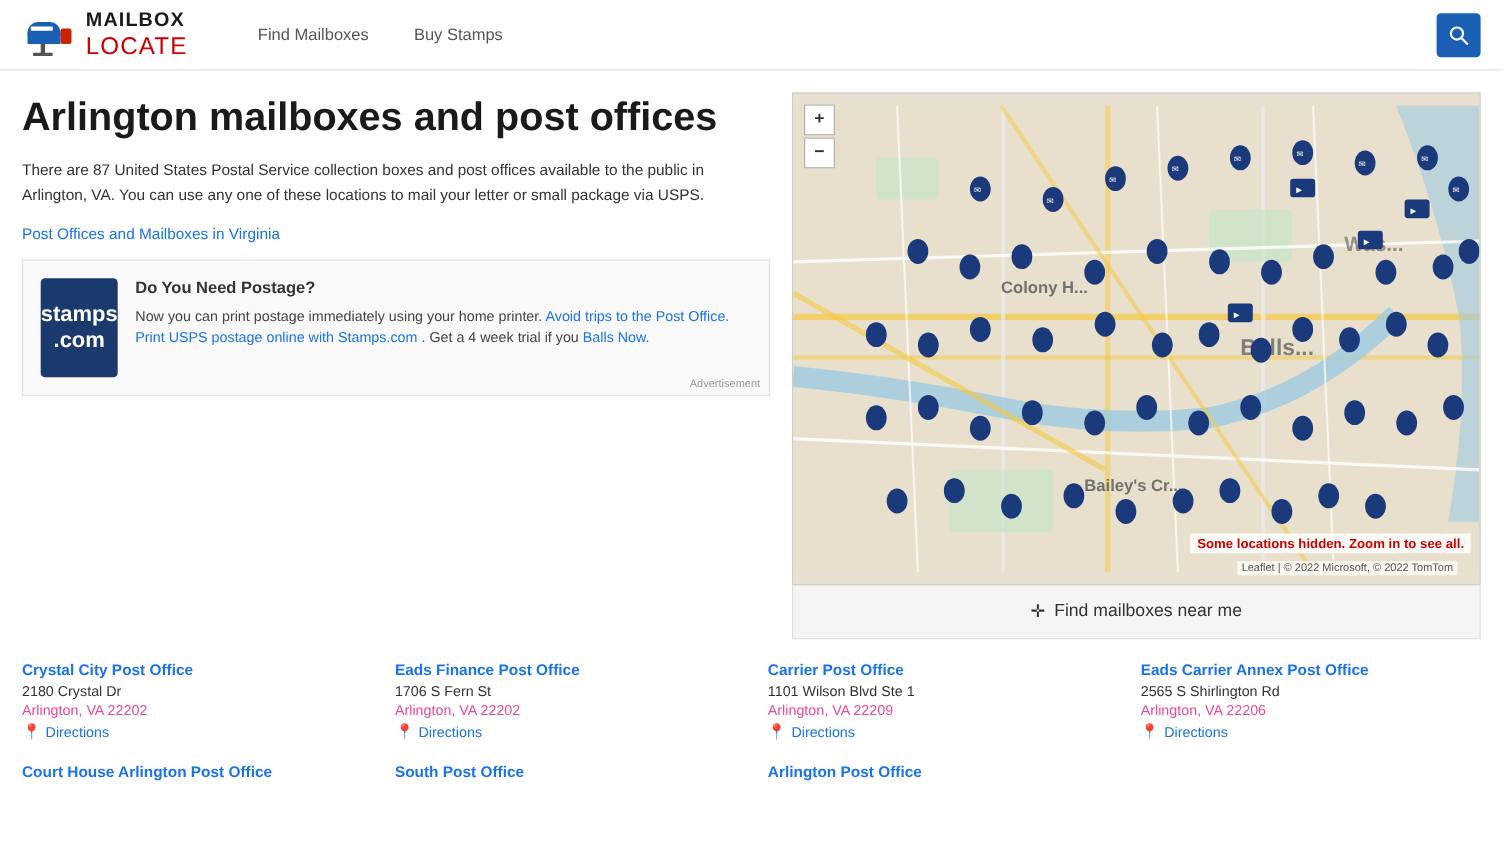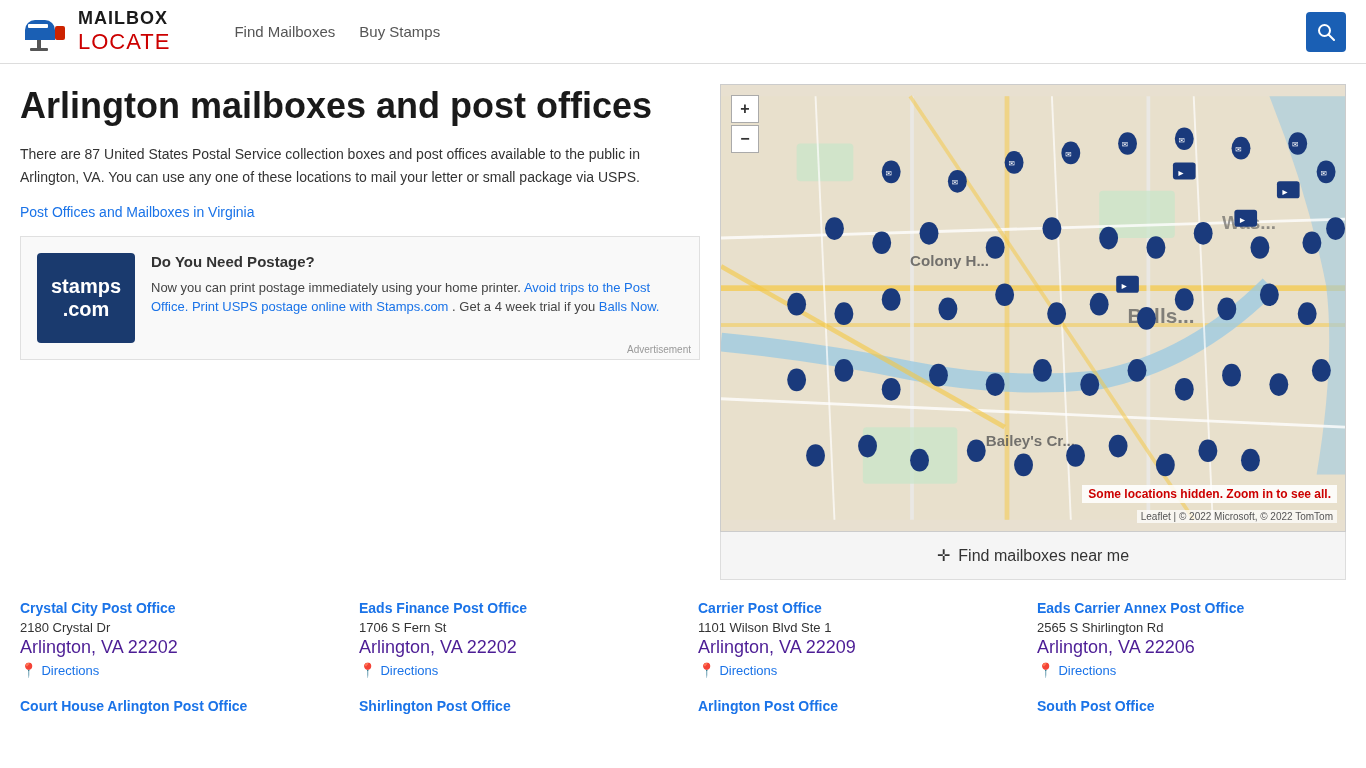--- a/index.html
+++ b/index.html
@@ -33,21 +33,21 @@
     }
     .logo-text-locate {
       font-size: 22px;
       font-weight: normal;
       color: #cc0000;
       text-transform: uppercase;
       letter-spacing: 1px;
     }
     .nav-links {
       display: flex;
-      gap: 24px;
+      gap: 41px;
     }
     .nav-link {
       color: #555;
       text-decoration: none;
       font-size: 15px;
     }
     .search-btn {
       position: absolute;
       right: 20px;
       background: #1a5fb4;
@@ -100,21 +100,21 @@
     .ad-box {
       background: #f9f9f9;
       border: 1px solid #e0e0e0;
       padding: 16px;
       margin-top: 16px;
       display: flex;
       gap: 16px;
       position: relative;
     }
     .ad-logo {
-      width: 98px;
+      width: 70px;
       height: 90px;
       background: #1a3a6e;
       display: flex;
       align-items: center;
       justify-content: center;
       flex-shrink: 0;
       border-radius: 4px;
     }
     .stamps-logo-text {
       color: white;
@@ -196,21 +196,21 @@
       right: 8px;
       background: rgba(255,255,255,0.85);
       padding: 2px 6px;
       font-size: 12px;
       color: #cc0000;
       font-weight: bold;
     }
     .map-attribution {
       position: absolute;
       bottom: 8px;
-      right: 8px;
+      right: 20px;
       font-size: 10px;
       color: #555;
       background: rgba(255,255,255,0.7);
       padding: 1px 4px;
     }
 
     
     .find-near-me-btn {
       width: 100%;
       padding: 14px;
@@ -241,22 +241,22 @@
       text-decoration: none;
       display: block;
       margin-bottom: 4px;
     }
     .listing-address {
       font-size: 13px;
       color: #333;
       margin-bottom: 2px;
     }
     .listing-city {
-      font-size: 18px;
-      color: #4c1d95;
+      font-size: 13px;
+      color: #ec4899;
       margin-bottom: 4px;
     }
     .listing-directions {
       color: #1a73e8;
       font-size: 13px;
       text-decoration: none;
       display: flex;
       align-items: center;
       gap: 4px;
     }
@@ -602,21 +602,18 @@
     <div class="listing-city">Arlington, VA 22206</div>
     <a class="listing-directions" href="#">
       <span class="pin-icon">📍</span>
       <span>Directions</span>
     </a>
   </div>
   <div class="listing-item">
     <a class="listing-name" href="#">Court House Arlington Post Office</a>
   </div>
   <div class="listing-item">
-    <a class="listing-name" href="#">Shirlington Post Office</a>
+    <a class="listing-name" href="#">South Post Office</a>
   </div>
   <div class="listing-item">
     <a class="listing-name" href="#">Arlington Post Office</a>
   </div>
-  <div class="listing-item">
-    <a class="listing-name" href="#">South Post Office</a>
-  </div>
 </div>
 
 </body></html>

